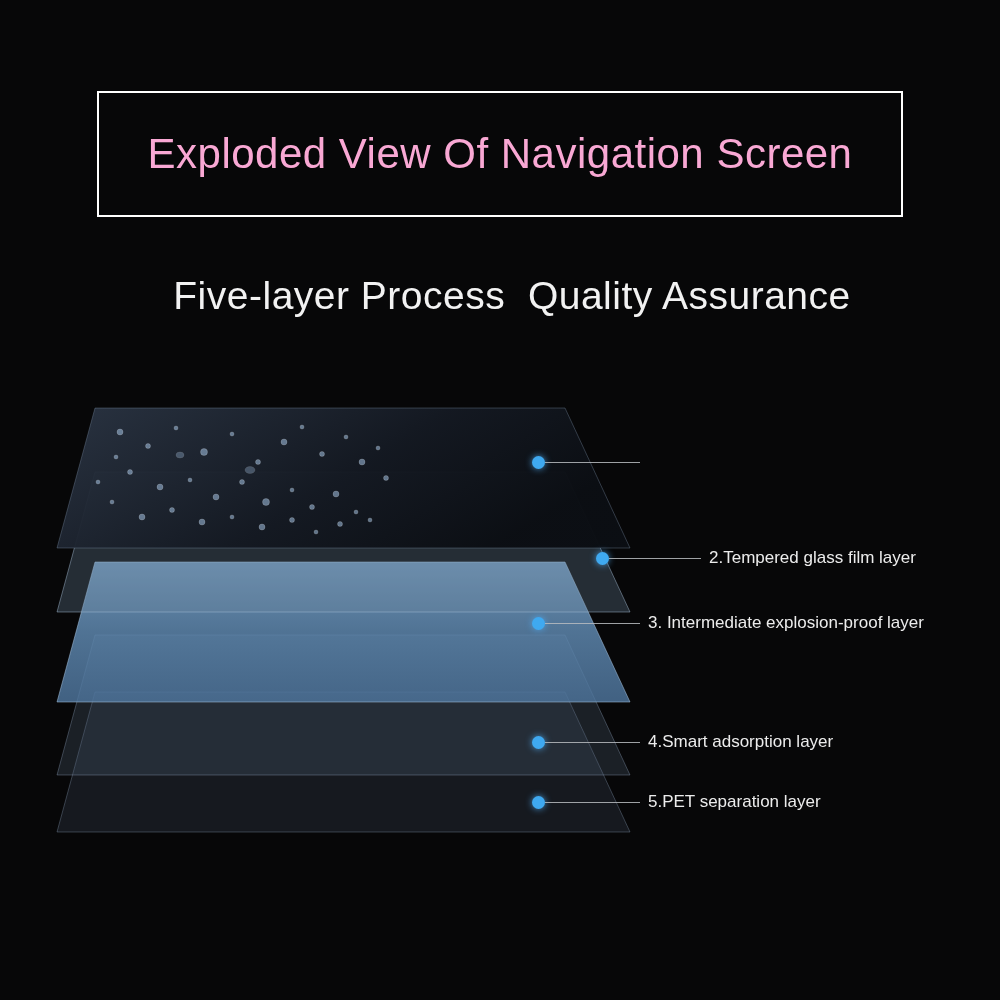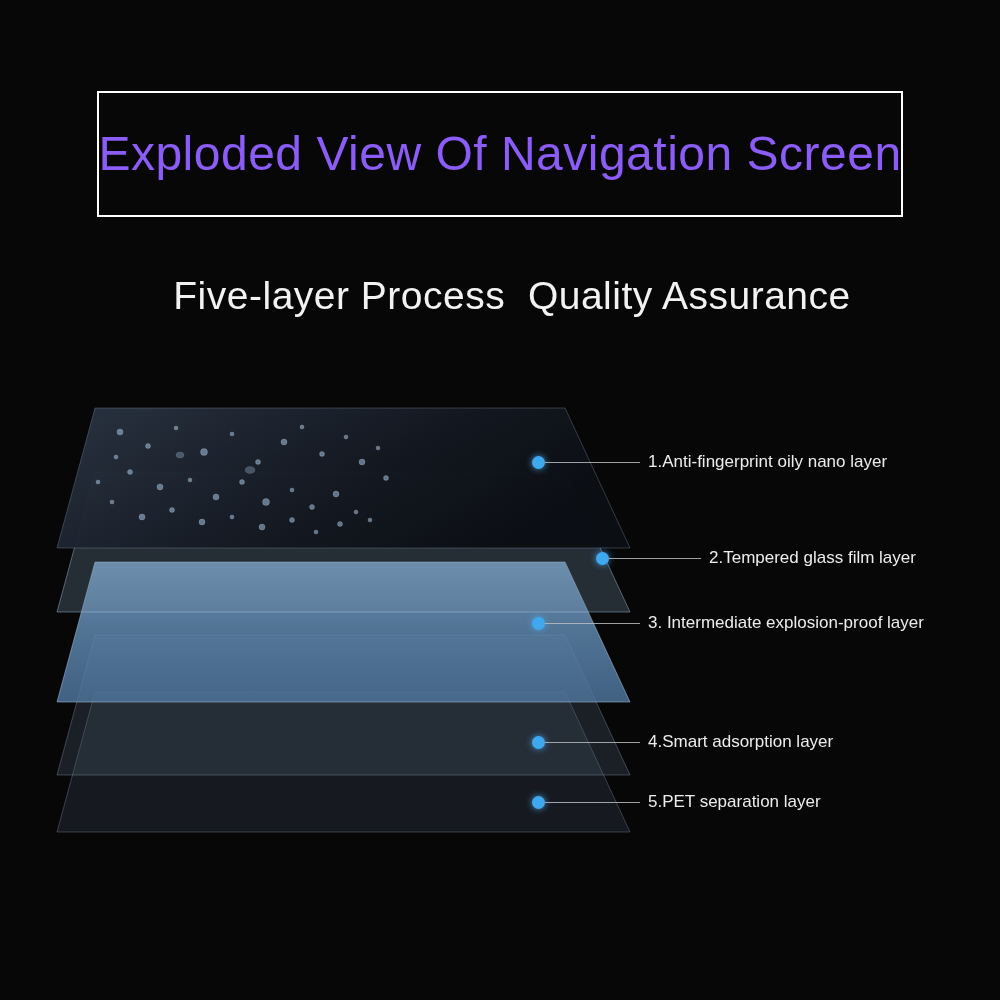--- a/index.html
+++ b/index.html
@@ -15,22 +15,22 @@
     position: absolute;
     left: 97px; top: 91px;
     width: 802px; height: 122px;
     border: 2px solid #ffffff;
     display: flex;
     flex-direction: column;
     justify-content: center;
     align-items: center;
   }
   .title-line {
-    color: #8b5cf6;
-    font-size: 48px;
+    color: #f9a8d4;
+    font-size: 42px;
     line-height: 1.25;
     letter-spacing: 0.5px;
     white-space: pre;
   }
   .subtitle {
     position: absolute;
     left: 0; top: 274px;
     width: 1000px;
     text-align: center;
     color: #f2f2f2;
@@ -143,21 +143,20 @@
         <circle cx="386" cy="478" r="2.5"></circle>
       <circle cx="370" cy="520" r="2"></circle>
       <ellipse cx="250" cy="470" rx="5" ry="3.5" opacity="0.6"></ellipse>
       <ellipse cx="180" cy="455" rx="4" ry="3" opacity="0.6"></ellipse>
     </g>
   </svg>
 
   <div class="callout" style="left:532px; top:452px;">
     <span class="callout-dot"></span>
     <span class="callout-line w95"></span>
-    <span class="callout-label">1.Anti-fingerprint oily nano layer</span>
   </div>
 
   <div class="callout" style="left:571px; top:548px;padding-left:25px;">
     <span class="callout-dot"></span>
     <span class="callout-line w92"></span>
     <span class="callout-label">2.Tempered glass film layer</span>
   </div>
 
   <div class="callout" style="left:532px; top:613px;">
     <span class="callout-dot"></span>

